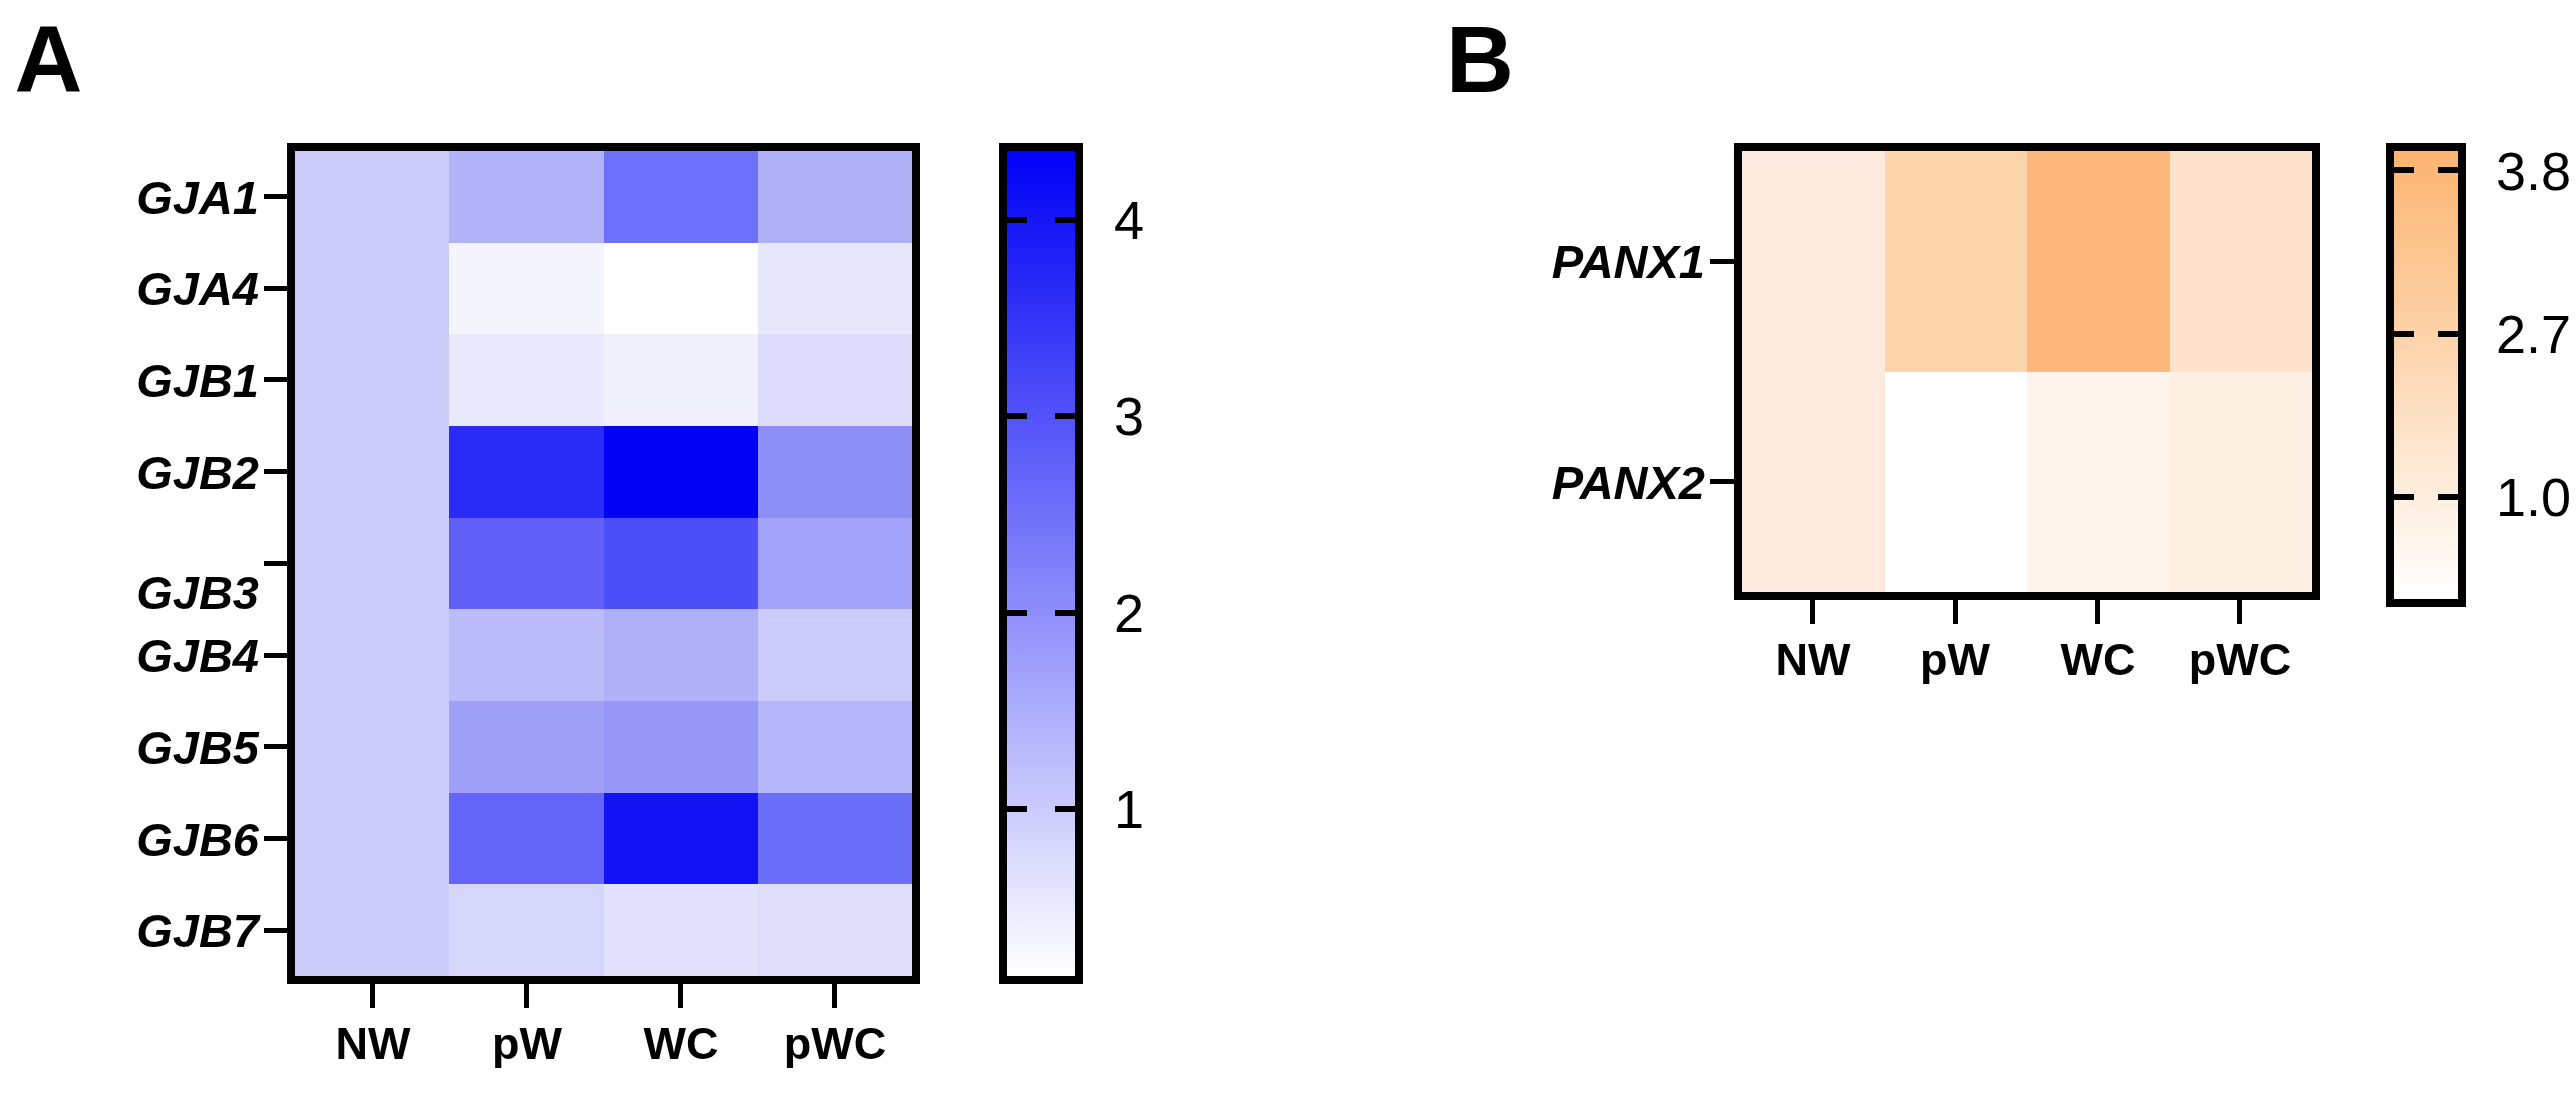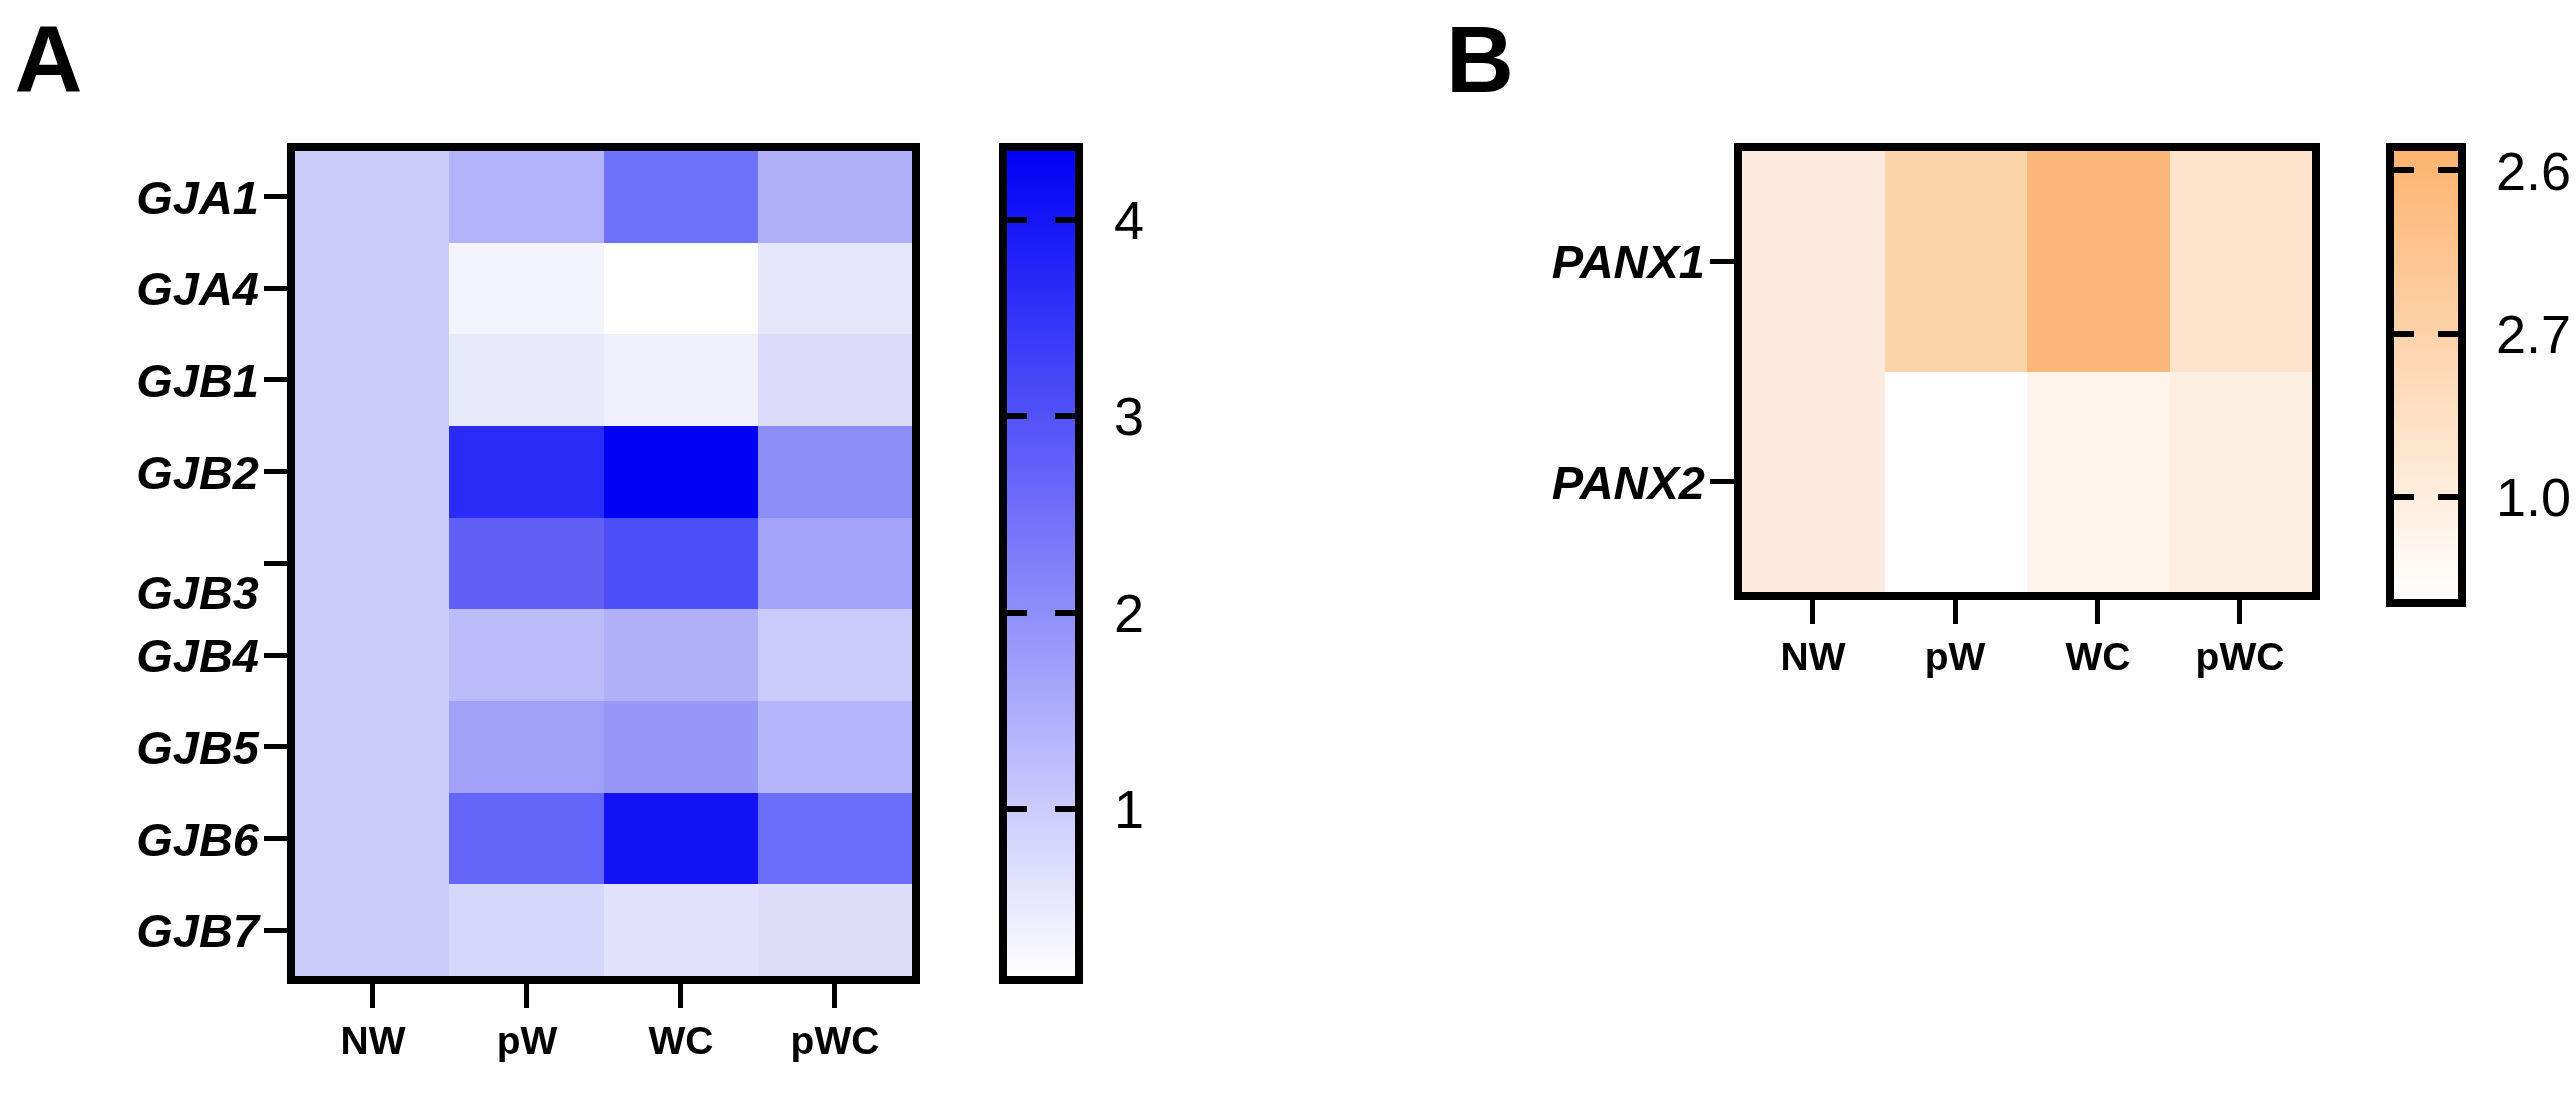--- a/index.html
+++ b/index.html
@@ -32,21 +32,21 @@
     font-weight:bold;
     font-style:italic;
     color:#000;
     line-height:1;
     transform:translateY(-50%);
     white-space:nowrap;
     text-align:right;
   }
   .col-label{
     position:absolute;
-    font-size:39px;
+    font-size:45px;
     font-weight:bold;
     color:#000;
     line-height:1;
     transform:translateX(-50%);
     white-space:nowrap;
   }
   .cb-frame{
     position:absolute;
     border:8.1px solid #000;
     box-sizing:border-box;
@@ -177,16 +177,16 @@
         <div class="cb-grad" style="background: linear-gradient(rgb(252, 180, 111), rgb(255, 255, 255));"></div>
       </div>
       <div class="cb-tick" style="left: 2394px; top: 494px; width: 20px; height: 6.3px;"></div>
       <div class="cb-tick" style="left: 2438px; top: 494px; width: 20px; height: 6.3px;"></div>
       <div class="cb-label" style="left: 2496px; top: 497px; text-align: center;">1.0</div>
       <div class="cb-tick" style="left: 2394px; top: 331px; width: 20px; height: 6.3px;"></div>
       <div class="cb-tick" style="left: 2438px; top: 331px; width: 20px; height: 6.3px;"></div>
       <div class="cb-label" style="left: 2496px; top: 334px;">2.7</div>
       <div class="cb-tick" style="left: 2394px; top: 167px; width: 20px; height: 6.3px;"></div>
       <div class="cb-tick" style="left: 2438px; top: 167px; width: 20px; height: 6.3px;"></div>
-      <div class="cb-label" style="left: 2496px; top: 171px;">2.6</div>
+      <div class="cb-label" style="left: 2496px; top: 171px;">3.8</div>
     </div>
 </div>
 
 
 </body></html>

